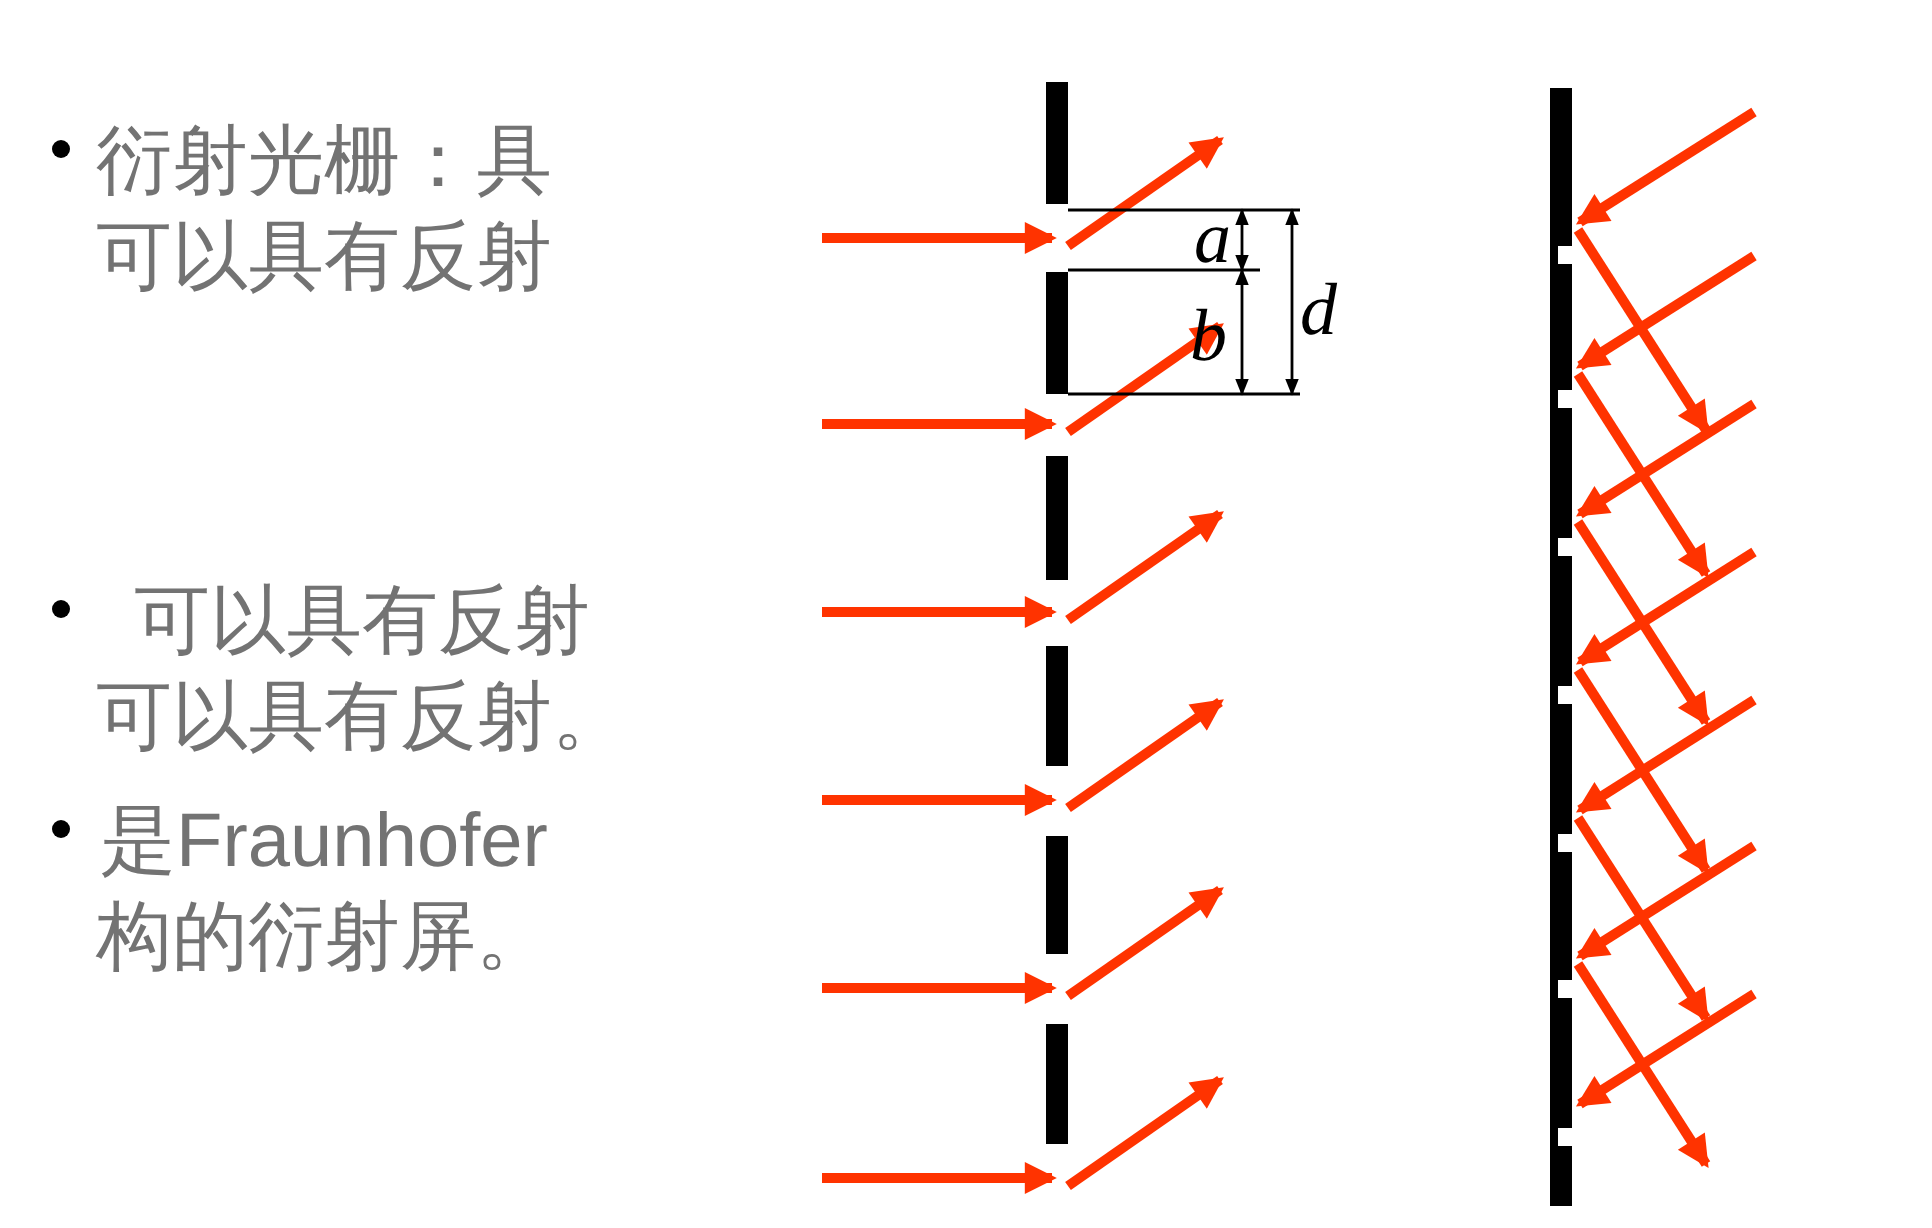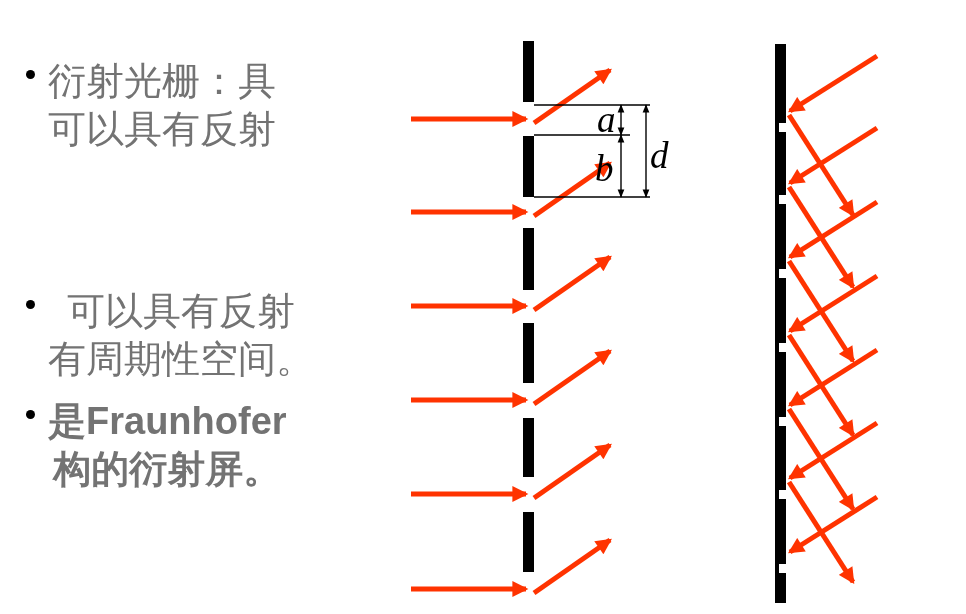--- a/index.html
+++ b/index.html
@@ -29,21 +29,21 @@
     line-height:48px;
     color:#737373;
     white-space:nowrap;
     text-align:center;
   }
   .latin{
     font-family:"Liberation Sans","DejaVu Sans",sans-serif;
   }
   #bullet-group-1{top:57px;}
   #bullet-group-2{top:287px;font-family:Liberation Serif, serif;}
-  #bullet-group-3{top:397px;font-weight:bold;}
+  #bullet-group-3{top:397px;}
   
   #diagram-svg{
     position:absolute;left:0;top:0;width:966px;height:614px;
   }
   
   .dim-label{
     position:absolute;
     font-family:"Liberation Serif","DejaVu Serif",serif;
     font-style:italic;
     font-size:37px;
@@ -64,21 +64,21 @@
     <div class="bullet-lines">
       <div>衍射光栅：具</div>
       <div>可以具有反射</div>
     </div>
   </div>
 
   <div class="bullet-group" id="bullet-group-2">
     <span class="bullet-dot"></span>
     <div class="bullet-lines">
       <div>可以具有反射</div>
-      <div>有周期性空间。</div>
+      <div>可以具有反射。</div>
     </div>
   </div>
 
   <div class="bullet-group" id="bullet-group-3">
     <span class="bullet-dot"></span>
     <div class="bullet-lines">
       <div><span>是</span><span class="latin">Fraunhofer</span></div>
       <div>构的衍射屏。</div>
     </div>
   </div>

